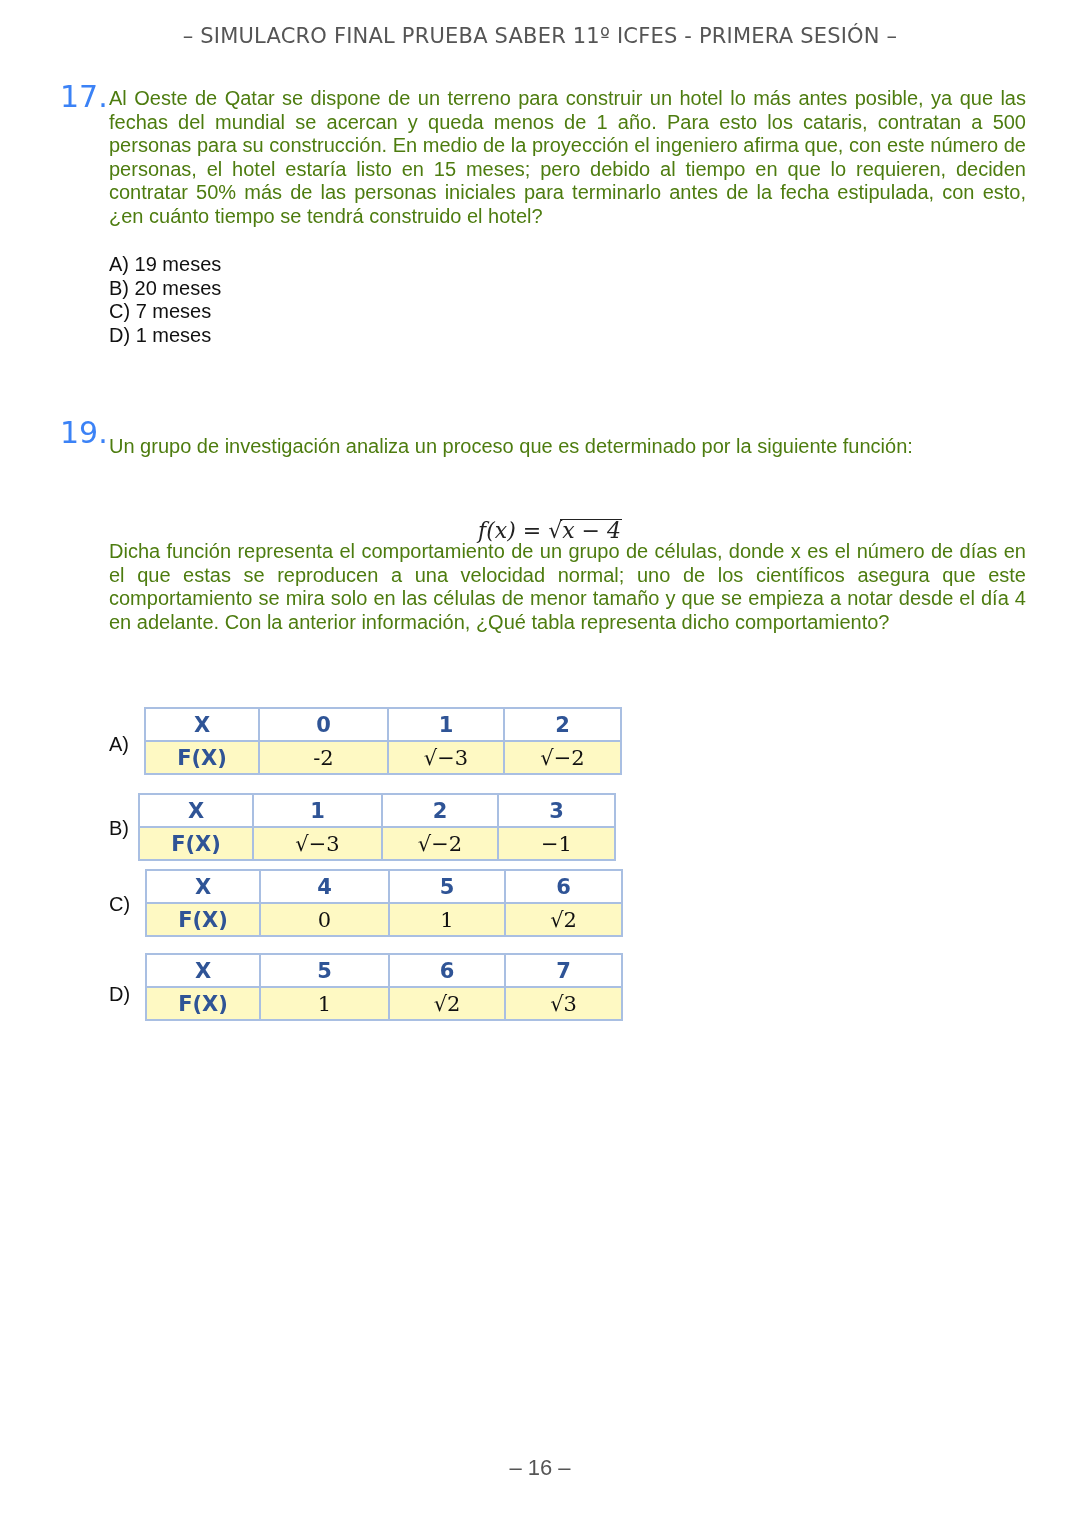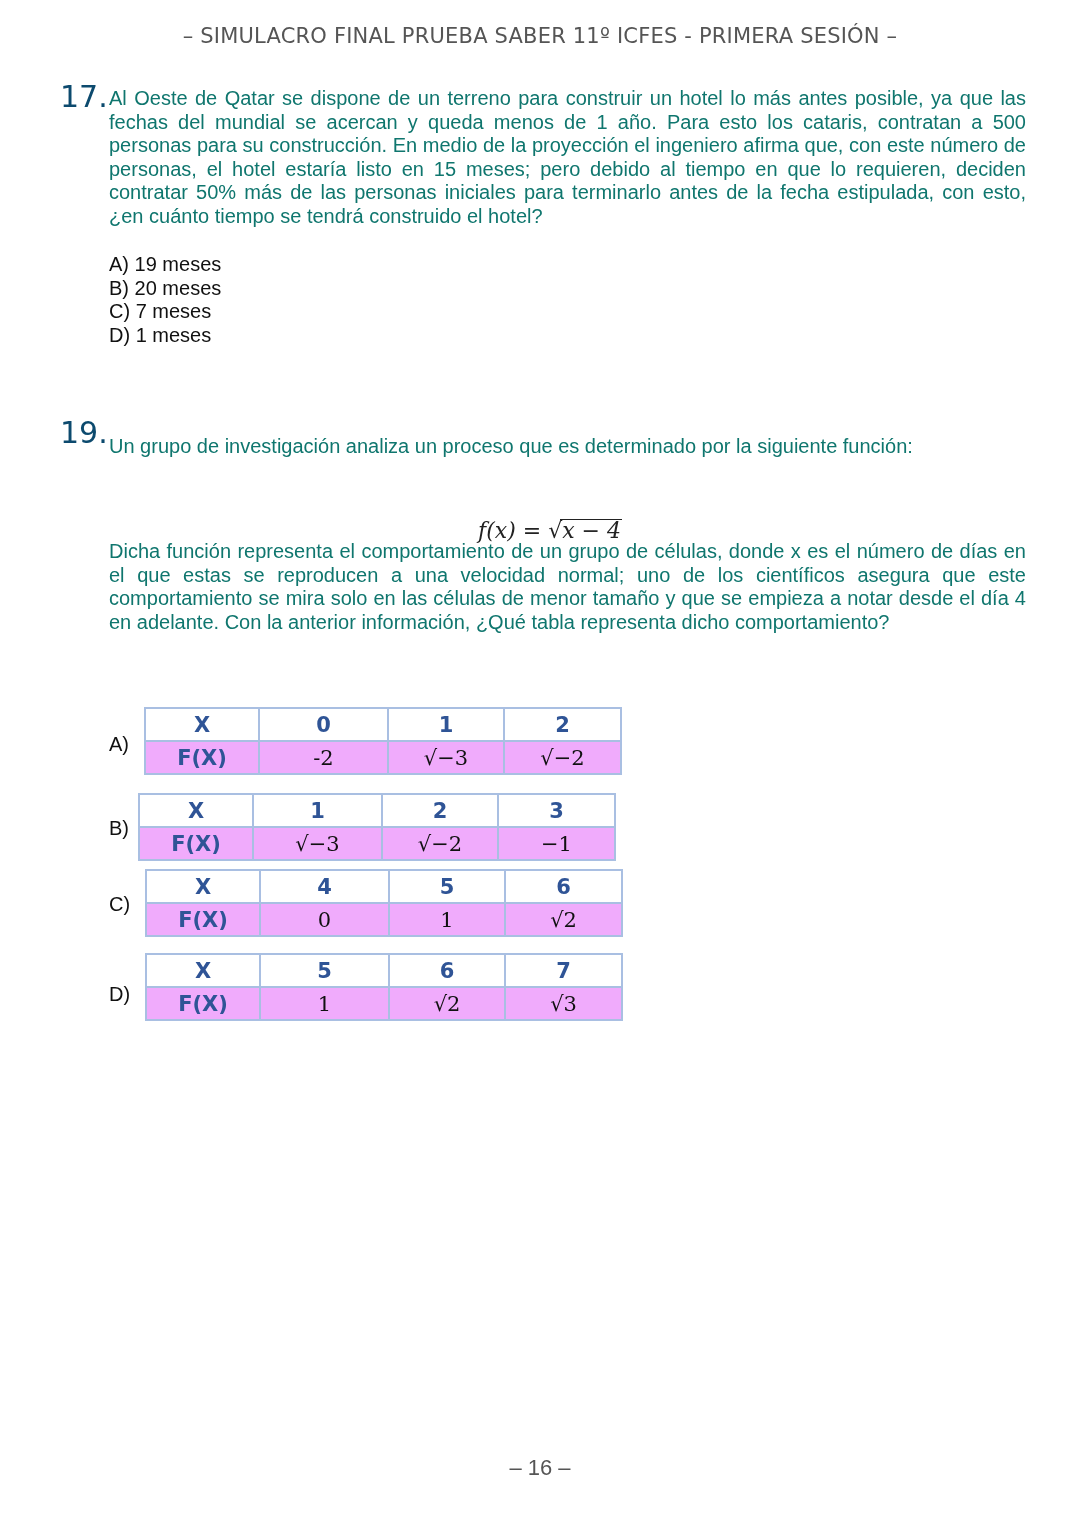--- a/index.html
+++ b/index.html
@@ -1,36 +1,36 @@
 <!DOCTYPE html>
 <html><head>
   <meta charset="utf-8">
   <style>
     html, body { margin: 0; padding: 0; background: #ffffff; }
     body { width: 1080px; height: 1528px; position: relative; overflow: hidden; font-family: "Liberation Sans", sans-serif; color: #111; }
 
     .header { position: absolute; top: 24px; left: 0; width: 1080px; text-align: center; font-family: "DejaVu Sans", sans-serif; font-size: 21px; color: #555; letter-spacing: 0.2px; }
 
-    .q-num { position: absolute; font-family: "DejaVu Sans", sans-serif; font-size: 30px; color: #0c4a6e; line-height: 1; }
-    .q-text { position: absolute; left: 109px; width: 917px; font-size: 20px; line-height: 23.6px; text-align: justify; color: #0f766e; }
+    .q-num { position: absolute; font-family: "DejaVu Sans", sans-serif; font-size: 30px; color: #3b82f6; line-height: 1; }
+    .q-text { position: absolute; left: 109px; width: 917px; font-size: 20px; line-height: 23.6px; text-align: justify; color: #4d7c0f; }
 
     .options { position: absolute; left: 109px; font-size: 20px; line-height: 23.6px; }
     .options div { white-space: nowrap; }
 
     .formula { position: absolute; top: 476px; left: 478px; font-family: "DejaVu Serif", serif; font-size: 22px; color: #222; white-space: nowrap; margin-top: 42px; }
     .formula i { font-style: italic; }
     .rad { display: inline-block; border-top: 1.6px solid #222; padding: 0 1px 0 2px; line-height: 22px; margin-left: -2px; }
 
     .opt-label { position: absolute; left: 109px; font-size: 20px; color: #111; }
 
     table.tbl { position: absolute; border-collapse: collapse; table-layout: fixed; width: 476px; }
     table.tbl td { border: 2px solid #a9bfe2; height: 31px; padding: 0; text-align: center; vertical-align: middle; font-size: 21px; }
     table.tbl td.hdr { font-family: "DejaVu Sans", sans-serif; font-weight: bold; color: #2f5496; }
     table.tbl tr.r1 td { background: #ffffff; }
-    table.tbl tr.r2 td { background: #f0abfc; }
+    table.tbl tr.r2 td { background: #fef9c3; }
     table.tbl tr.r1 td.val { font-family: "DejaVu Sans", sans-serif; font-weight: bold; color: #2f5496; }
     table.tbl tr.r2 td.val { font-family: "DejaVu Serif", serif; color: #111; }
     table.tbl col.c0 { width: 114px; }
     table.tbl col.c1 { width: 129px; }
     table.tbl col.c2 { width: 116px; }
     table.tbl col.c3 { width: 117px; }
 
     .footer { position: absolute; top: 1455px; left: 0; width: 1080px; text-align: center; font-family: Liberation Sans, sans-serif; font-size: 22px; color: #555; }
   </style>
 </head>

